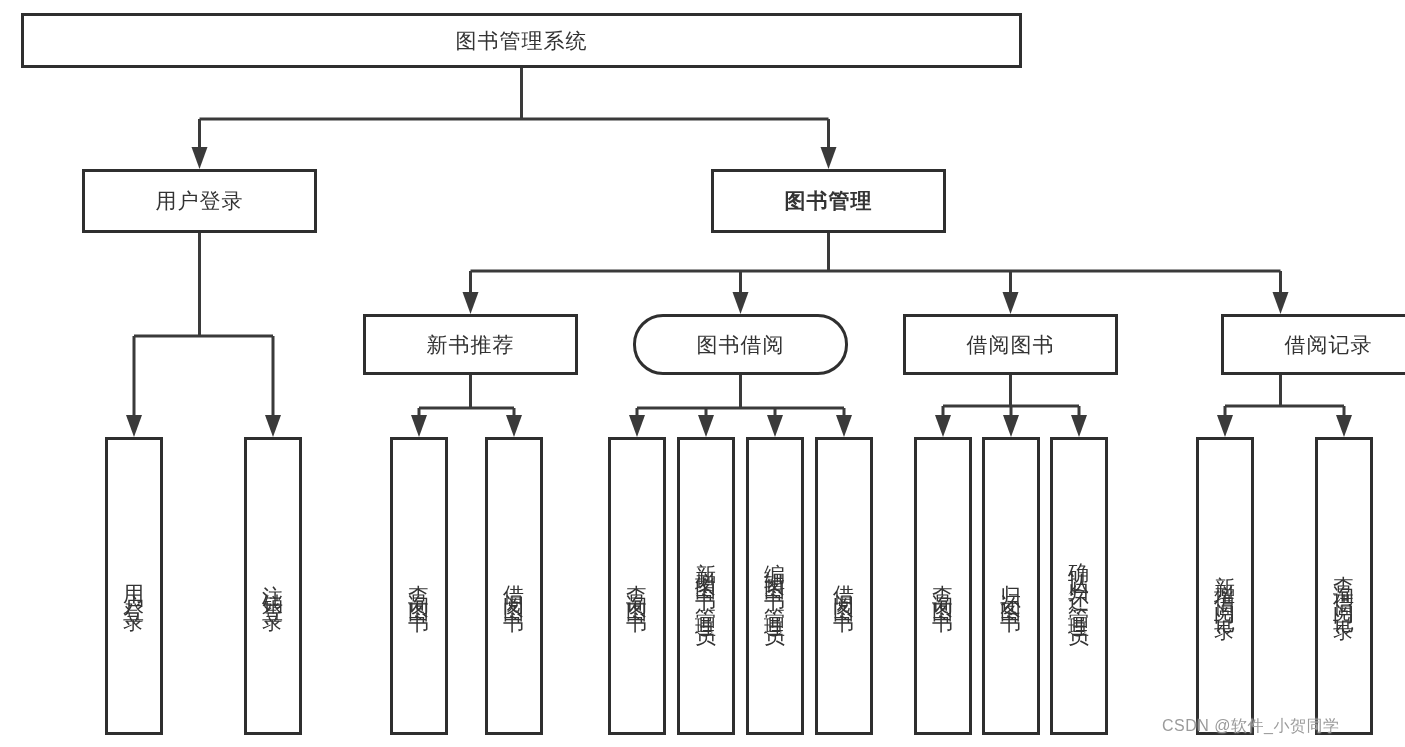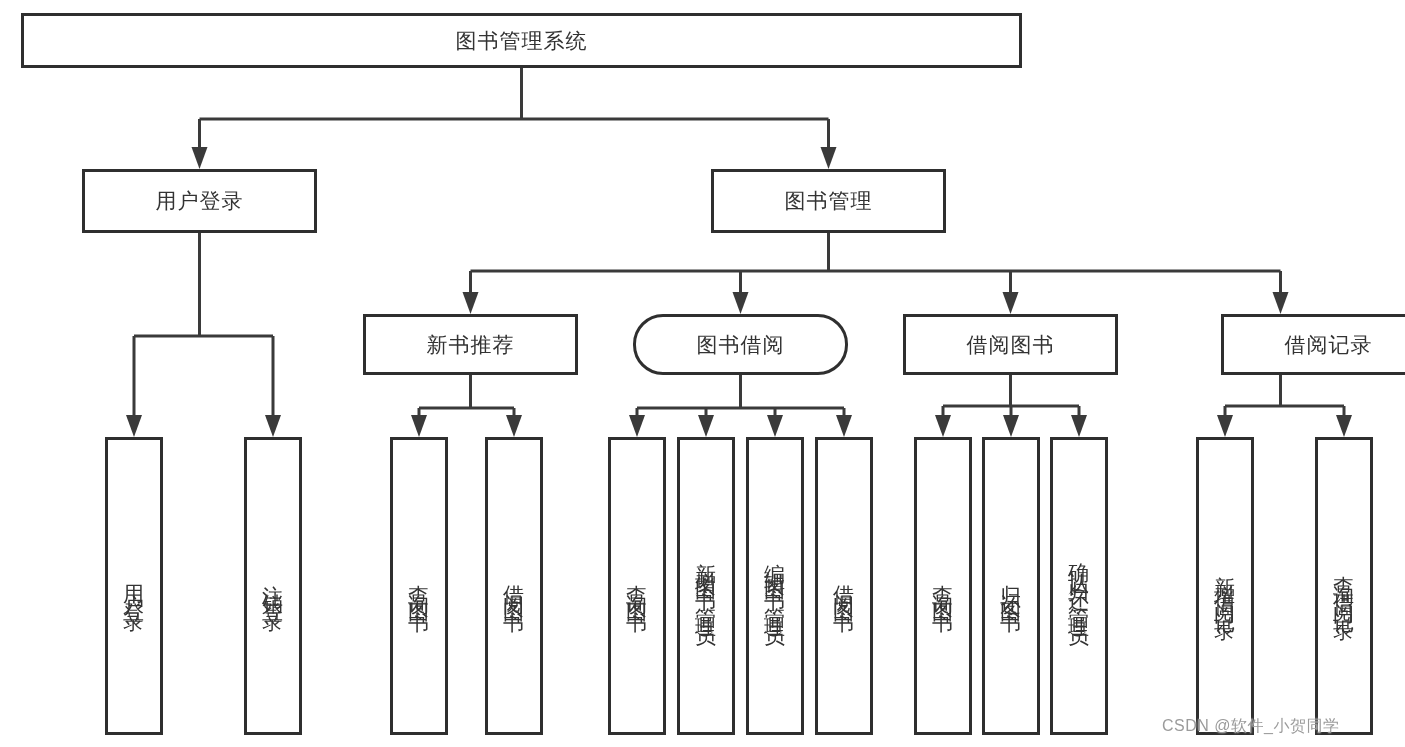--- a/index.html
+++ b/index.html
@@ -101,21 +101,21 @@
     <polygon class="arrow" points="1336,415 1352,415 1344,437"></polygon>
   </svg>
 
   <div class="node" style="left:21px; top:13px; width:1001px; height:55px;text-align:right;">
     <span class="hlabel">图书管理系统</span>
   </div>
 
   <div class="node" style="left:82px; top:169px; width:235px; height:64px;">
     <span class="hlabel">用户登录</span>
   </div>
-  <div class="node" style="left:711px; top:169px; width:235px; height:64px;">
+  <div class="node" style="left:711px; top:169px; width:235px; height:64px;font-weight:bold;">
     <span class="hlabel">图书管理</span>
   </div>
 
   <div class="node" style="left:363px; top:314px; width:215px; height:61px;font-family:Liberation Mono, monospace;">
     <span class="hlabel">新书推荐</span>
   </div>
   <div class="node" style="left:633px; top:314px; width:215px; height:61px;border-radius:30px;">
     <span class="hlabel">图书借阅</span>
   </div>
   <div class="node" style="left:903px; top:314px; width:215px; height:61px;">

